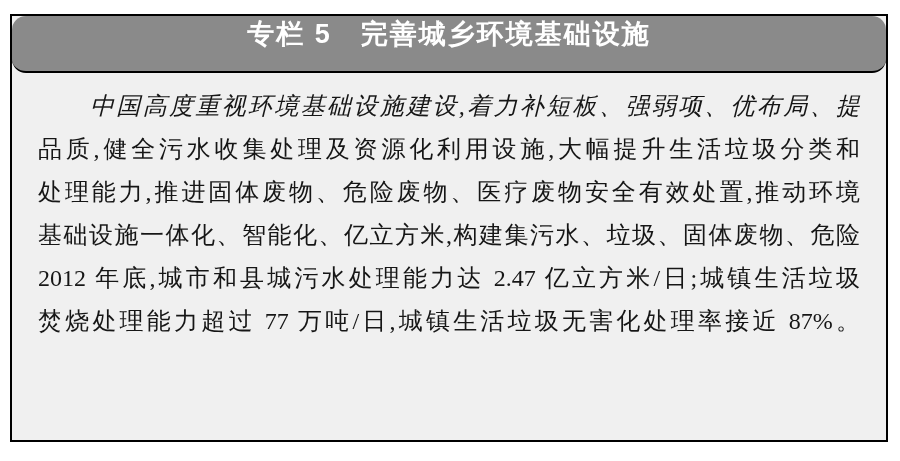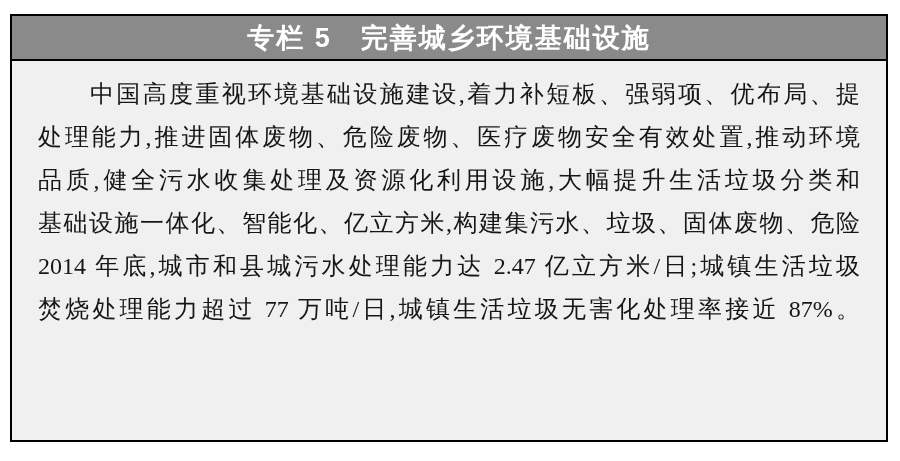--- a/index.html
+++ b/index.html
@@ -19,26 +19,26 @@
   }
   .stage { position: relative; width: 900px; height: 461px; }
   .panel {
     position: absolute;
     left: 10px; top: 14px;
     width: 878px; height: 428px;
     border: 2px solid var(--border);
     background: var(--body-bg);
   }
   .panel-header {
-    height: 45px;
+    height: 57px;
     background: var(--header-bg);
     border-bottom: 2px solid var(--border);
     display: flex;
-    align-items: center;
     justify-content: center;
+    border-radius: 14px;
   }
   .panel-title {
     color: var(--header-text);
     font-family: "Liberation Sans", "DejaVu Sans", sans-serif;
     font-weight: 700;
     font-size: 27px;
     letter-spacing: 2px;
     white-space: pre;
   }
   .panel-body {
@@ -47,32 +47,33 @@
   .body-line {
     font-size: 24px;
     line-height: 43px;
     color: var(--text);
     text-align: justify;
     text-align-last: justify;
     white-space: nowrap;
   }
   .body-line.indent {
     text-indent: 52px;
+    font-style: italic;
   }
 </style>
 </head>
 <body>
 
 <div class="stage">
   <div class="panel">
     <div class="panel-header">
       <span class="panel-title">专栏 5　完善城乡环境基础设施</span>
     </div>
     <div class="panel-body">
       <div class="body-line indent">中国高度重视环境基础设施建设,着力补短板、强弱项、优布局、提</div>
+      <div class="body-line">品质,健全污水收集处理及资源化利用设施,大幅提升生活垃圾分类和</div>
       <div class="body-line">处理能力,推进固体废物、危险废物、医疗废物安全有效处置,推动环境</div>
-      <div class="body-line">品质,健全污水收集处理及资源化利用设施,大幅提升生活垃圾分类和</div>
       <div class="body-line">基础设施一体化、智能化、亿立方米,构建集污水、垃圾、固体废物、危险</div>
-      <div class="body-line">2014 年底,城市和县城污水处理能力达 2.47 亿立方米/日;城镇生活垃圾</div>
+      <div class="body-line">2012 年底,城市和县城污水处理能力达 2.47 亿立方米/日;城镇生活垃圾</div>
       <div class="body-line">焚烧处理能力超过 77 万吨/日,城镇生活垃圾无害化处理率接近 87%。</div>
     </div>
   </div>
 </div>
 
 </body></html>

